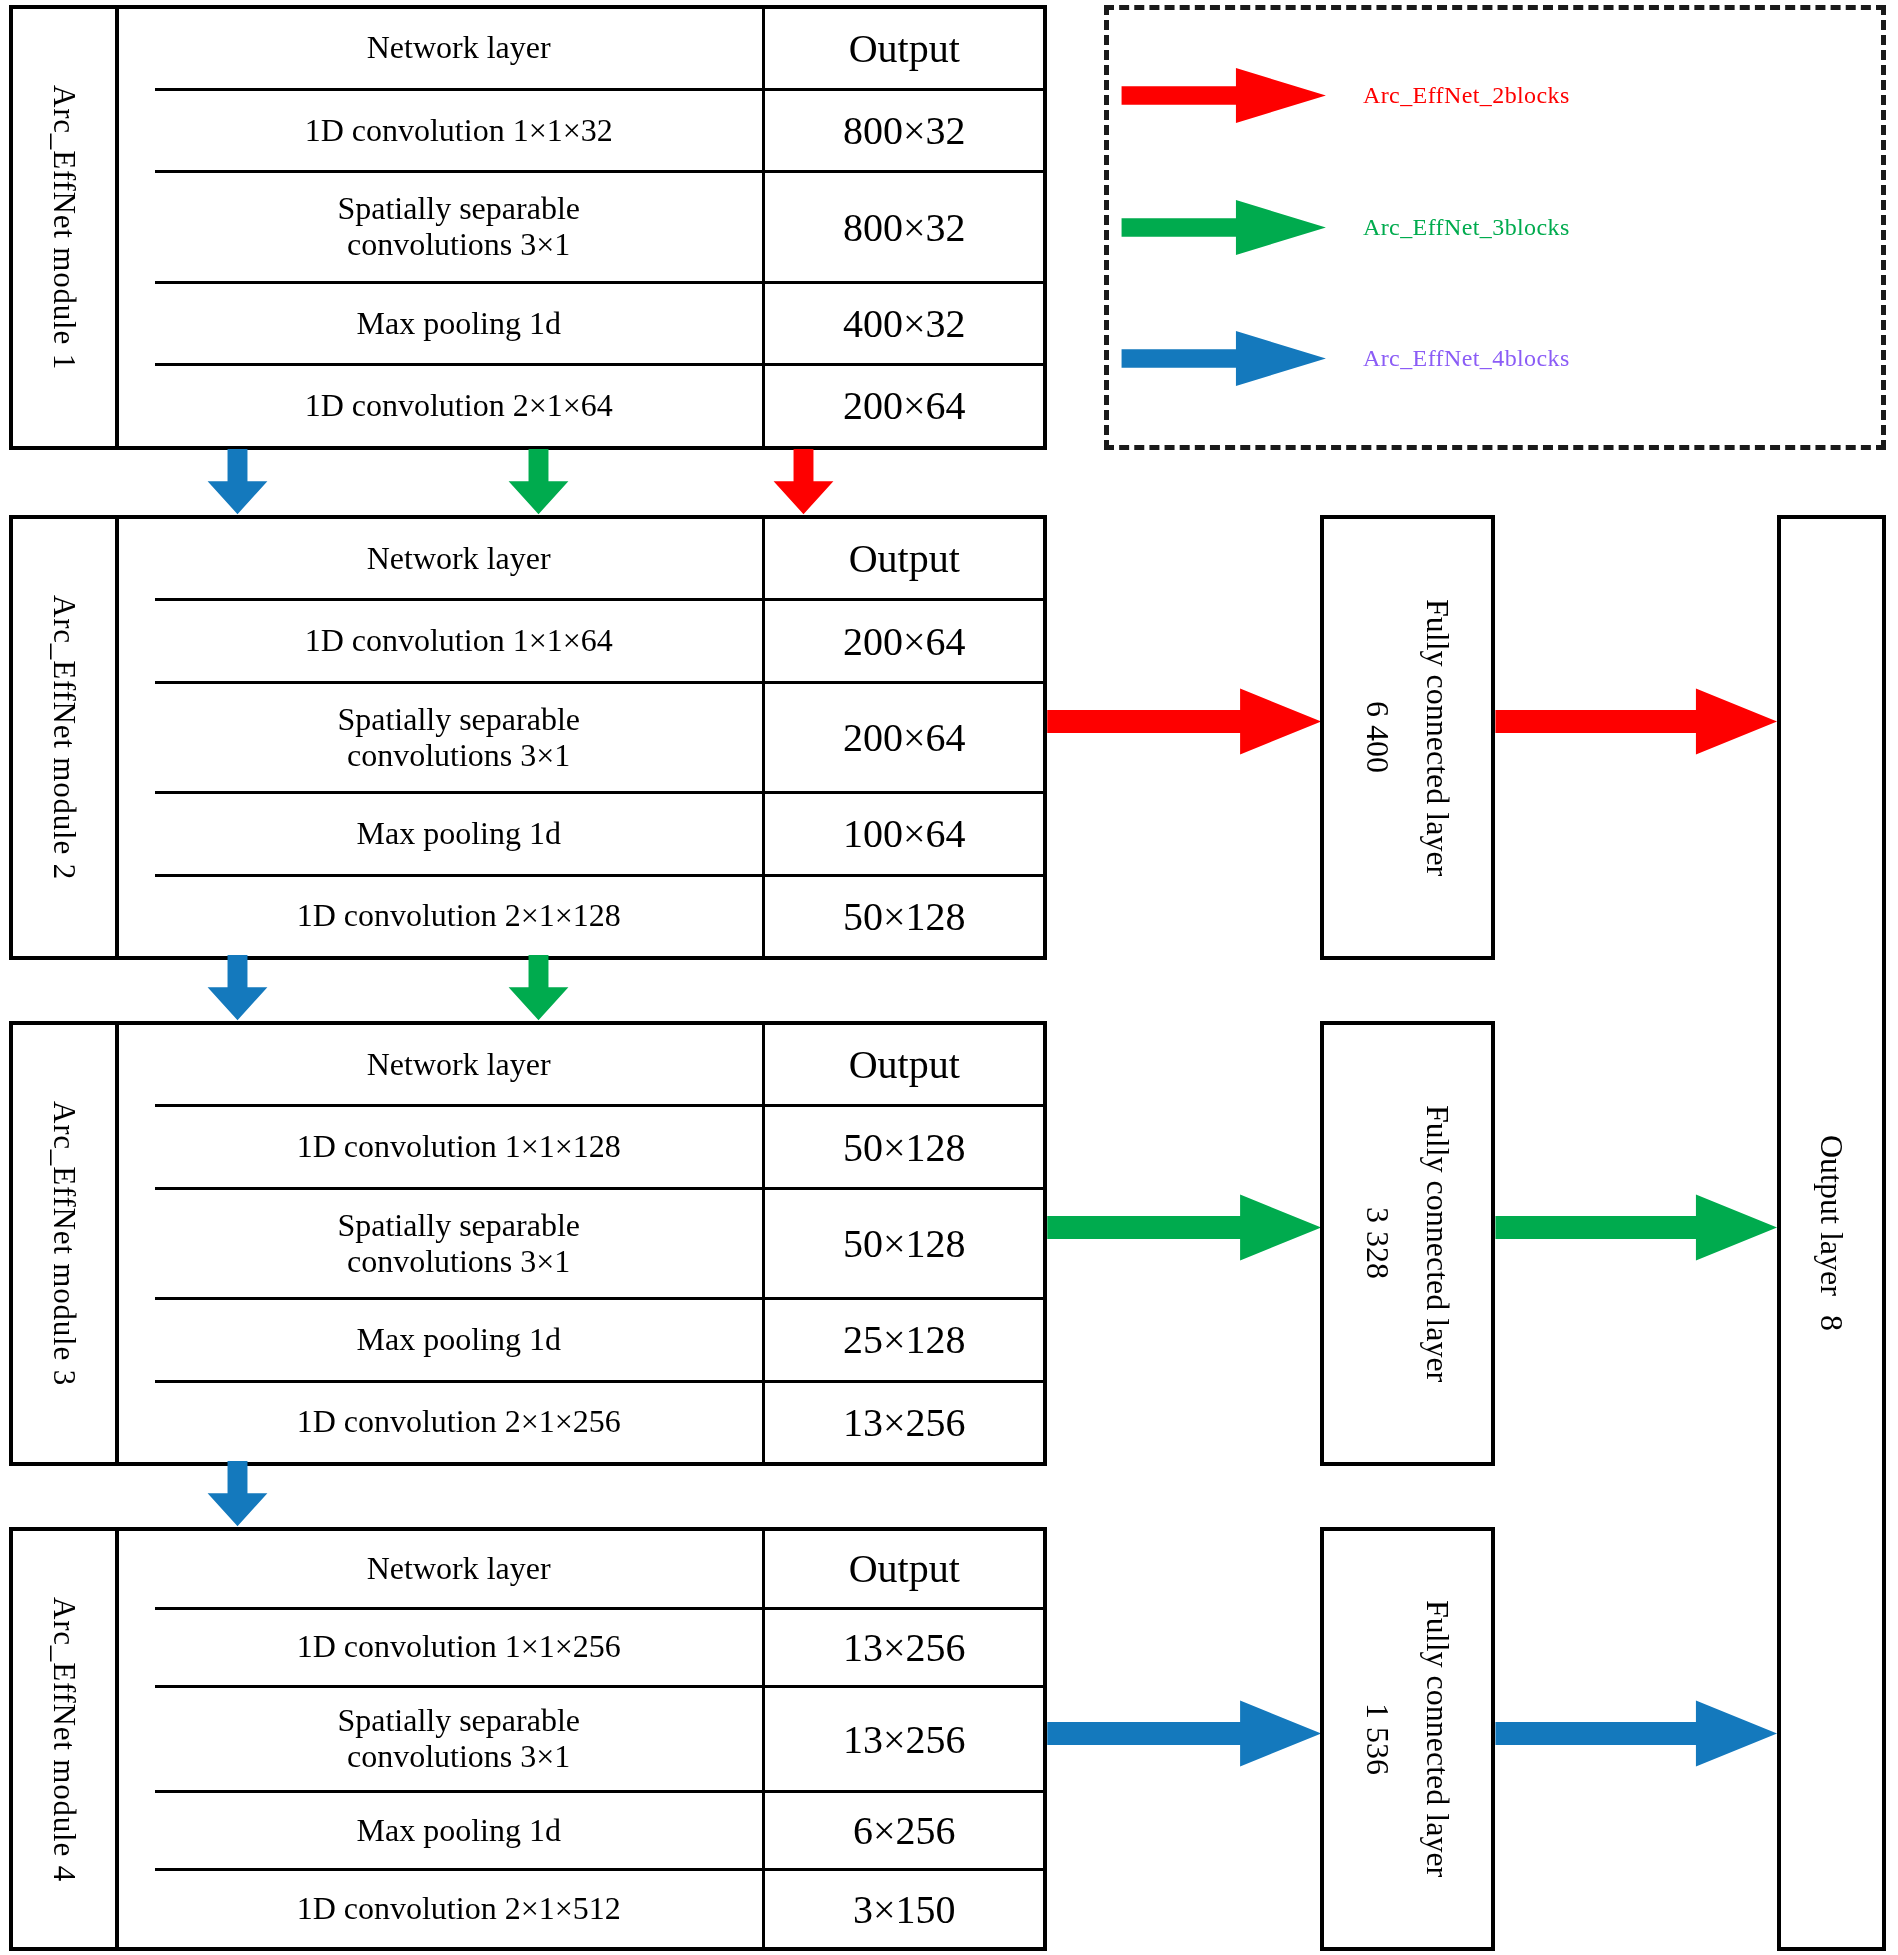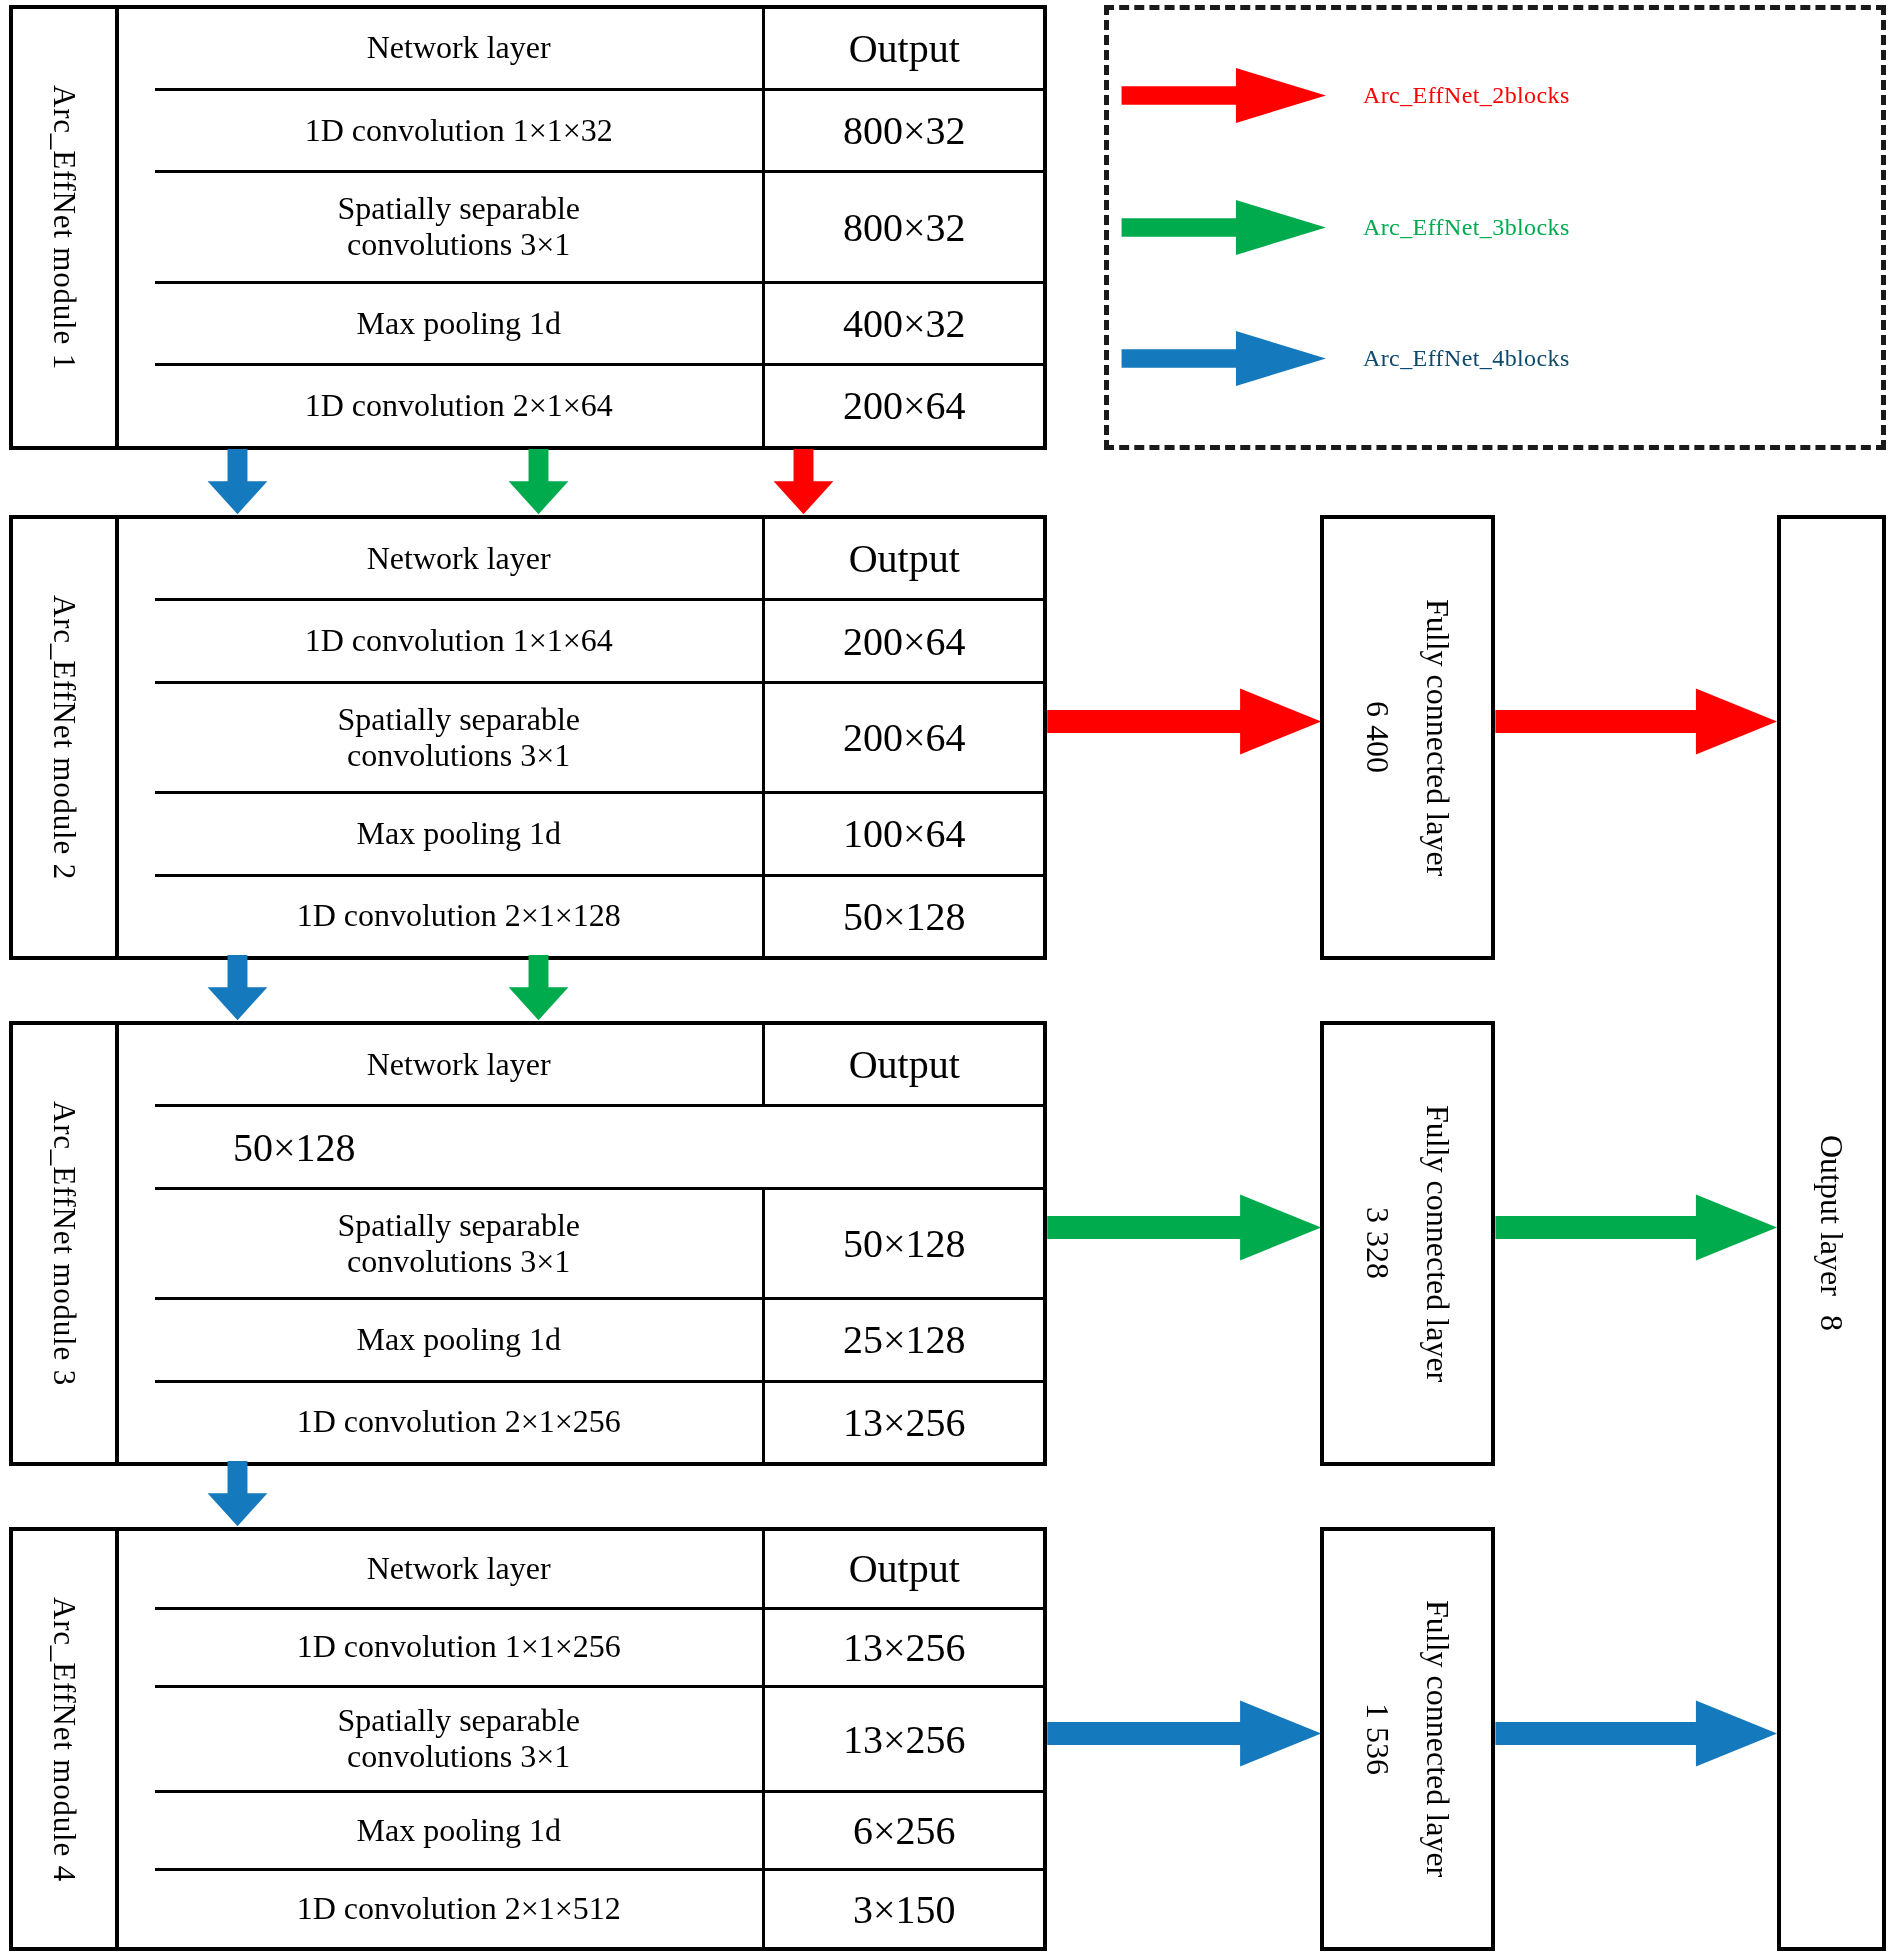--- a/index.html
+++ b/index.html
@@ -90,21 +90,21 @@
         </svg>
       </span>
       <span class="legend-label" style="color:#00ab4e">Arc_EffNet_3blocks</span>
     </div>
     <div class="legend-row">
       <span class="legend-arrow">
         <svg width="207" height="61" viewBox="0 0 270 80">
           <path d="M0,28 L150,28 L150,4 L268,40 L150,76 L150,52 L0,52 Z" fill="#1479bd"></path>
         </svg>
       </span>
-      <span class="legend-label" style="color:#0c4a6e">Arc_EffNet_4blocks</span>
+      <span class="legend-label" style="color:#8b5cf6">Arc_EffNet_4blocks</span>
     </div>
   </div>
 
   <div class="arrow" style="left:203px;top:449px;">
     <svg width="69" height="66" viewBox="0 0 90 86">
       <path d="M32,0 L58,0 L58,42 L84,42 L45,85 L6,42 L32,42 Z" fill="#1479bd"></path>
     </svg>
   </div>
   <div class="arrow" style="left:504px;top:449px;">
     <svg width="69" height="66" viewBox="0 0 90 86">
@@ -159,20 +159,21 @@
   <div class="module" style="left:9.2px;top:1021px;width:1038px;height:445px;">
     <div class="mod-label">
       <span>Arc_EffNet module 3</span>
     </div>
     <div class="mod-table">
       <div class="mrow">
         <div class="cell-layer">Network layer</div>
         <div class="cell-out">Output</div>
       </div>
       <div class="mrow">
+        <div class="cell-layer">1D convolution  1×1×128</div>
         <div class="cell-out">50×128</div>
       </div>
       <div class="mrow tall">
         <div class="cell-layer">Spatially separable<br>convolutions  3×1</div>
         <div class="cell-out">50×128</div>
       </div>
       <div class="mrow">
         <div class="cell-layer">Max pooling 1d</div>
         <div class="cell-out">25×128</div>
       </div>

